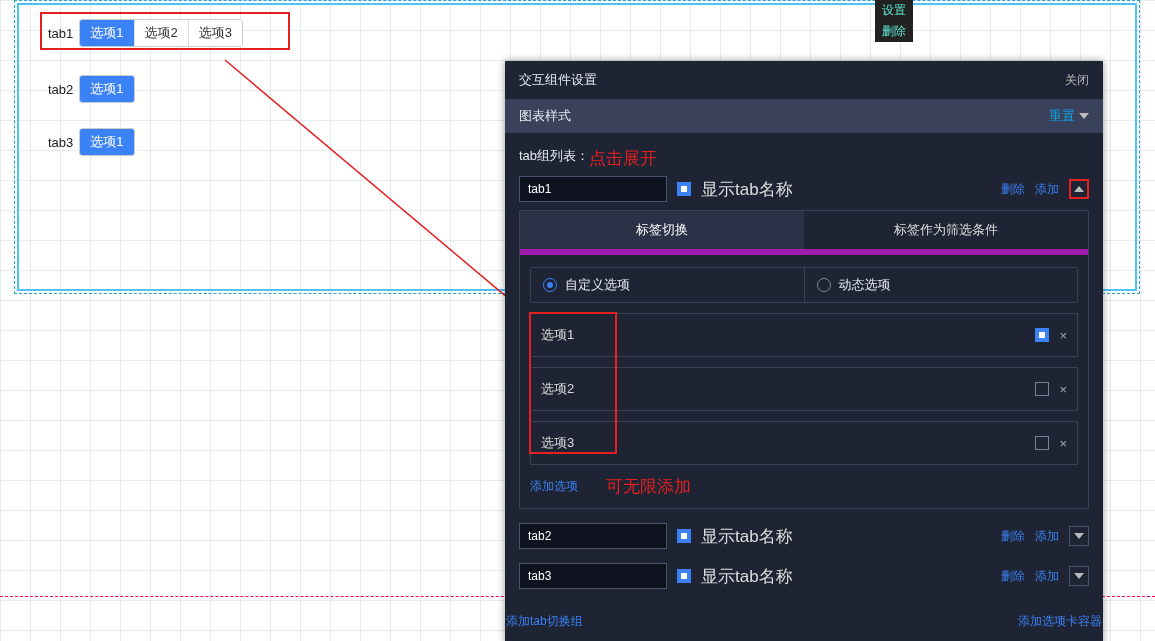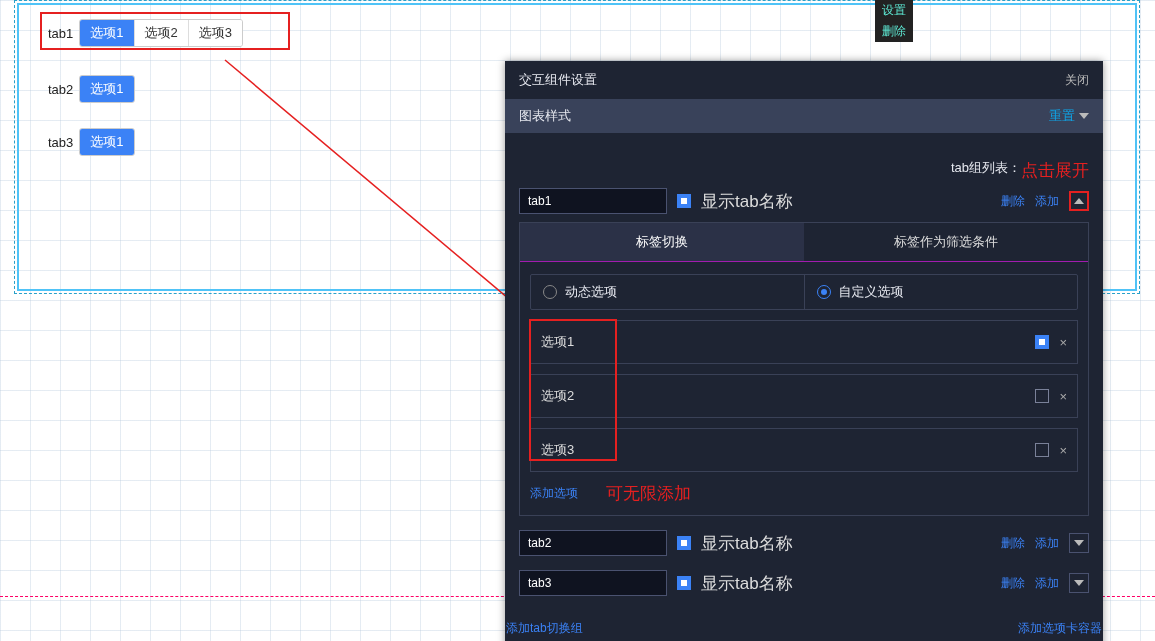--- a/index.html
+++ b/index.html
@@ -47,36 +47,36 @@
   
   .panel { position: absolute; left: 505px; top: 61px; width: 598px; background: #1e2433; color: #e6e8ef; box-shadow: 0 0 8px rgba(0,0,0,.4); }
   .panel-hd { display: flex; justify-content: space-between; align-items: center; padding: 10px 14px; font-size: 13px; gap: 44px; }
   .panel-hd .close { color: #bbb; cursor: pointer; font-size: 12px; }
   .panel-sub { background: #39425a; display: flex; justify-content: space-between; align-items: flex-start; padding: 8px 14px; font-size: 13px; }
   .panel-sub .reset { display:flex; align-items:center; gap:4px; cursor:pointer; color:#0ea5e9; }
   .tri-down { width:0; height:0; border-left:5px solid transparent; border-right:5px solid transparent; border-top:6px solid #bbb; display:inline-block; }
   .tri-up { width:0; height:0; border-left:5px solid transparent; border-right:5px solid transparent; border-bottom:6px solid #bbb; display:inline-block; }
 
   .panel-body { padding: 10px 14px 14px; }
-  .sect-title { font-size: 13px; margin: 16px 0 4px; display:flex; justify-content:flex-end; }
+  .sect-title { font-size: 13px; margin: 4px 0 4px; display:flex; justify-content:flex-start; }
   .hint-red { color: #e52020; font-size: 17px; }
 
   .tabgroup-row { display:flex; align-items:center; gap:10px; margin-top: 6px; }
   .tabgroup-row .name-input { width: 148px; background:#0f1320; border:1px solid #4a5270; color:#fff; padding:5px 8px; font-size:12px; }
   .chk { width:14px; height:14px; border:2px solid #3b82f6; display:inline-flex; align-items:center; justify-content:center; cursor:pointer; }
   .chk.filled { background:#3b82f6; }
   .chk.filled::after { content:""; width:6px; height:6px; background:#fff; }
   .chk-empty { width:14px; height:14px; border:1px solid #7a8199; display:inline-block; }
   .chk-lbl { font-size:17px; color:#ddd; }
   .row-spacer { flex:1; }
   .link { color:#3b82f6; cursor:pointer; font-size:12px; }
   .expand-btn { width:20px; height:20px; border:1px solid #4a5270; display:flex; align-items:center; justify-content:center; cursor:pointer; }
 
   .group-detail { border:1px solid #3a4157; margin-top:8px; padding: 0 10px 10px; }
-  .segtabs { display:flex; border-bottom:1px solid #a21caf; margin:0 -10px; }
+  .segtabs { display:flex; border-bottom:6px solid #a21caf; margin:0 -10px; }
   .segtab { flex:1; text-align:center; padding:10px 0; cursor:pointer; color:#ddd; font-size:13px; }
   .segtab.active { background:#2b3147; color:#fff; }
 
   .radio-row { display:flex; margin-top:12px; border:1px solid #3a4157; border-radius:2px; overflow:hidden; }
   .radio-cell { flex:1; display:flex; align-items:center; gap:8px; padding:8px 12px; cursor:pointer; }
   .radio-cell + .radio-cell { border-left:1px solid #3a4157; }
   .radio { width:14px; height:14px; border:1px solid #888; border-radius:50%; display:inline-flex; align-items:center; justify-content:center; }
   .radio.on { border-color:#3b82f6; }
   .radio.on::after { content:""; width:6px; height:6px; border-radius:50%; background:#3b82f6; }
 
@@ -171,26 +171,26 @@
         </span>
     </div>
 
     <div class="group-detail">
       <div class="segtabs">
         <div class="segtab active">标签切换</div>
         <div class="segtab">标签作为筛选条件</div>
       </div>
       <div class="radio-row">
         <div class="radio-cell">
+          <span class="radio on"></span>
+          <span>自定义选项</span>
+        </div>
+        <div class="radio-cell">
           <span class="radio"></span>
           <span>动态选项</span>
-        </div>
-        <div class="radio-cell">
-          <span class="radio on"></span>
-          <span>自定义选项</span>
         </div>
       </div>
 
       <div class="opt-red-wrap">
         <div class="opt-row">
           <div class="opt-name">选项1</div>
           <div class="opt-right">
             <span class="chk filled"></span>
             <span class="x-close">×</span>
           </div>

